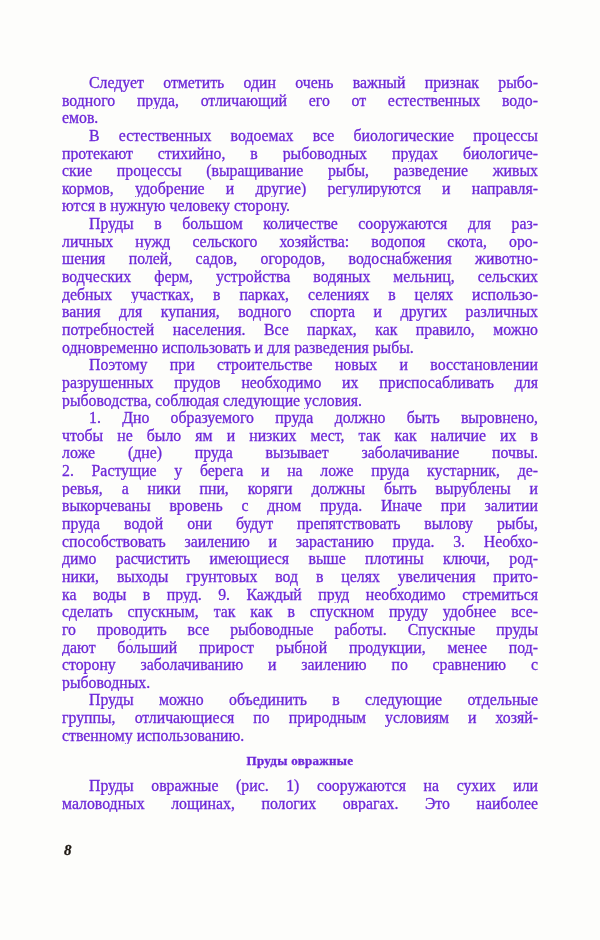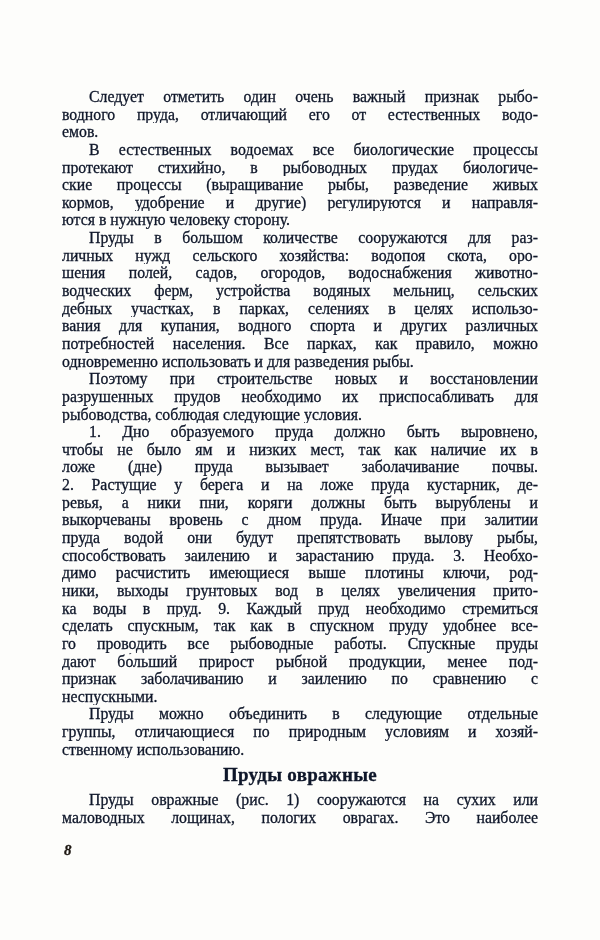--- a/index.html
+++ b/index.html
@@ -9,22 +9,22 @@
     position: relative;
     overflow: hidden;
     font-family: "Liberation Serif", "DejaVu Serif", serif;
   }
   .page {
     position: absolute; inset: 0;
     background: #fdfdfb;
   }
   .text-block {
     position: absolute;
-    left: 62px; top: 88px; width: 476px;
-    color: #0f172a;
+    left: 62px; top: 74px; width: 476px;
+    color: #6d28d9;
     font-size: 15.8px;
     -webkit-text-stroke: 0.3px currentColor;
   }
   .paragraph { margin: 0; padding: 0; }
   .line {
     height: 17.65px;
     line-height: 17.65px;
     text-align: justify;
     text-align-last: justify;
     overflow: hidden;
@@ -34,21 +34,21 @@
     text-align: right;
     text-align-last: left;
   }
   .line.indent { text-indent: 27px; }
   .heading {
     height: 17.65px;
     line-height: 17.65px;
     margin: 8px 0 7px 0;
     font-weight: bold;
     text-align: center;
-    font-size: 19px;
+    font-size: 13px;
     letter-spacing: 0.3px;
   }
   .page-number {
     position: absolute;
     left: 64px; top: 842px;
     font-style: italic;
     font-weight: bold;
     font-size: 15px;
     color: #1d1712;
     -webkit-text-stroke: 0.3px currentColor;
@@ -94,22 +94,22 @@
         <div class="line">ревья, а ники пни, коряги должны быть вырублены и</div>
         <div class="line">выкорчеваны вровень с дном пруда. Иначе при залитии</div>
         <div class="line">пруда водой они будут препятствовать вылову рыбы,</div>
         <div class="line">способствовать заилению и зарастанию пруда. 3. Необхо-</div>
         <div class="line">димо расчистить имеющиеся выше плотины ключи, род-</div>
         <div class="line">ники, выходы грунтовых вод в целях увеличения прито-</div>
         <div class="line">ка воды в пруд. 9. Каждый пруд необходимо стремиться</div>
         <div class="line">сделать спускным, так как в спускном пруду удобнее все-</div>
         <div class="line">го проводить все рыбоводные работы. Спускные пруды</div>
         <div class="line">дают бо́льший прирост рыбной продукции, менее под-</div>
-        <div class="line">признак заболачиванию и заилению по сравнению с</div>
-        <div class="line last">неспускными.</div>
+        <div class="line">сторону заболачиванию и заилению по сравнению с</div>
+        <div class="line last">рыбоводных.</div>
       </div>
       <div class="paragraph">
         <div class="line indent">Пруды можно объединить в следующие отдельные</div>
         <div class="line">группы, отличающиеся по природным условиям и хозяй-</div>
         <div class="line last">ственному использованию.</div>
       </div>
       <div class="heading">Пруды овражные</div>
       <div class="paragraph">
         <div class="line indent">Пруды овражные (рис. 1) сооружаются на сухих или</div>
         <div class="line">маловодных лощинах, пологих оврагах. Это наиболее</div>

